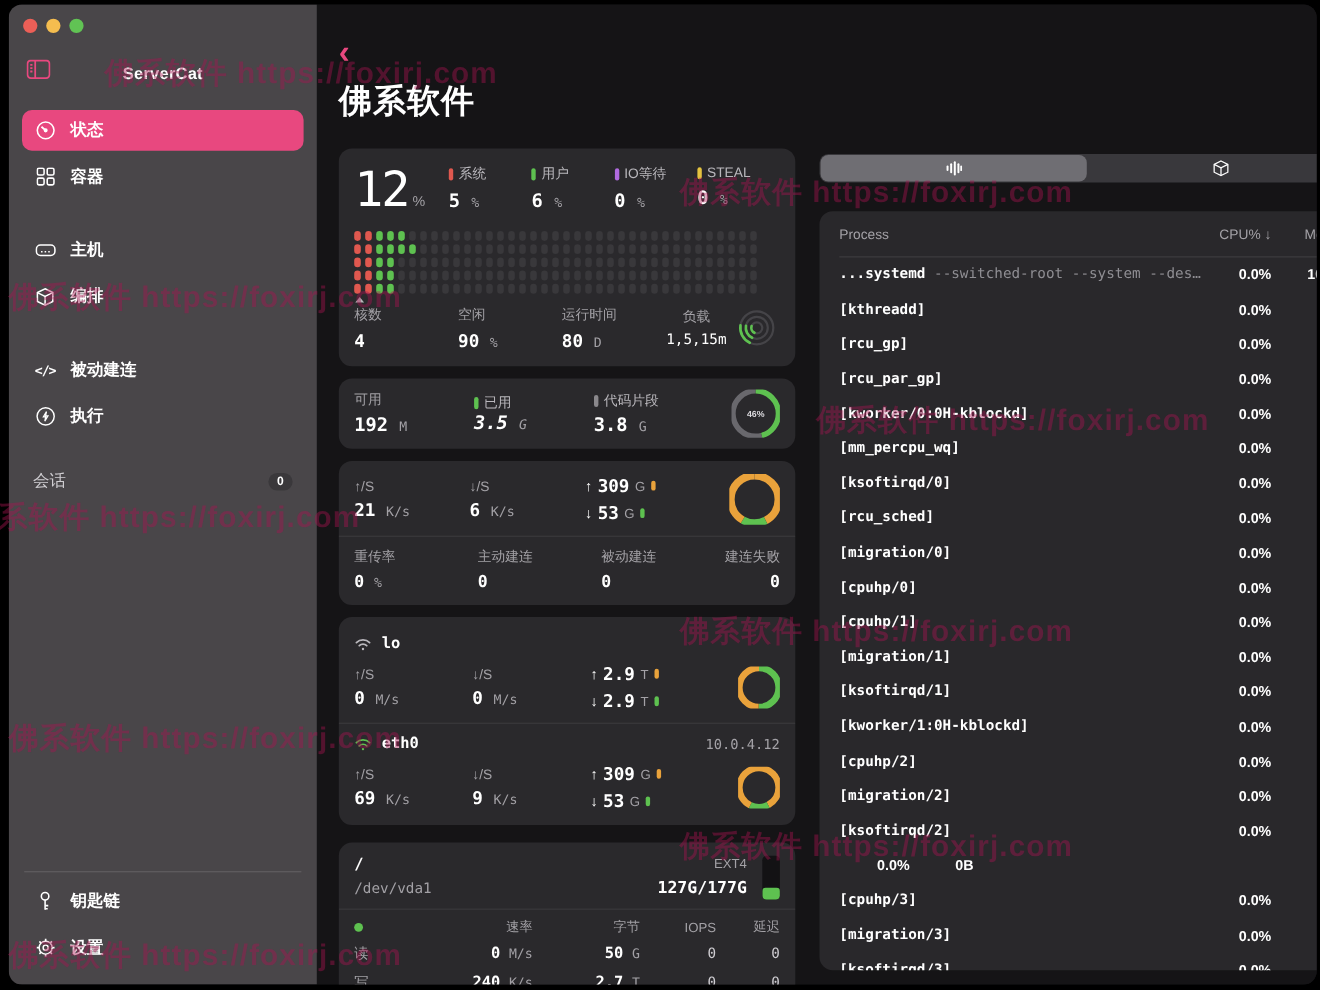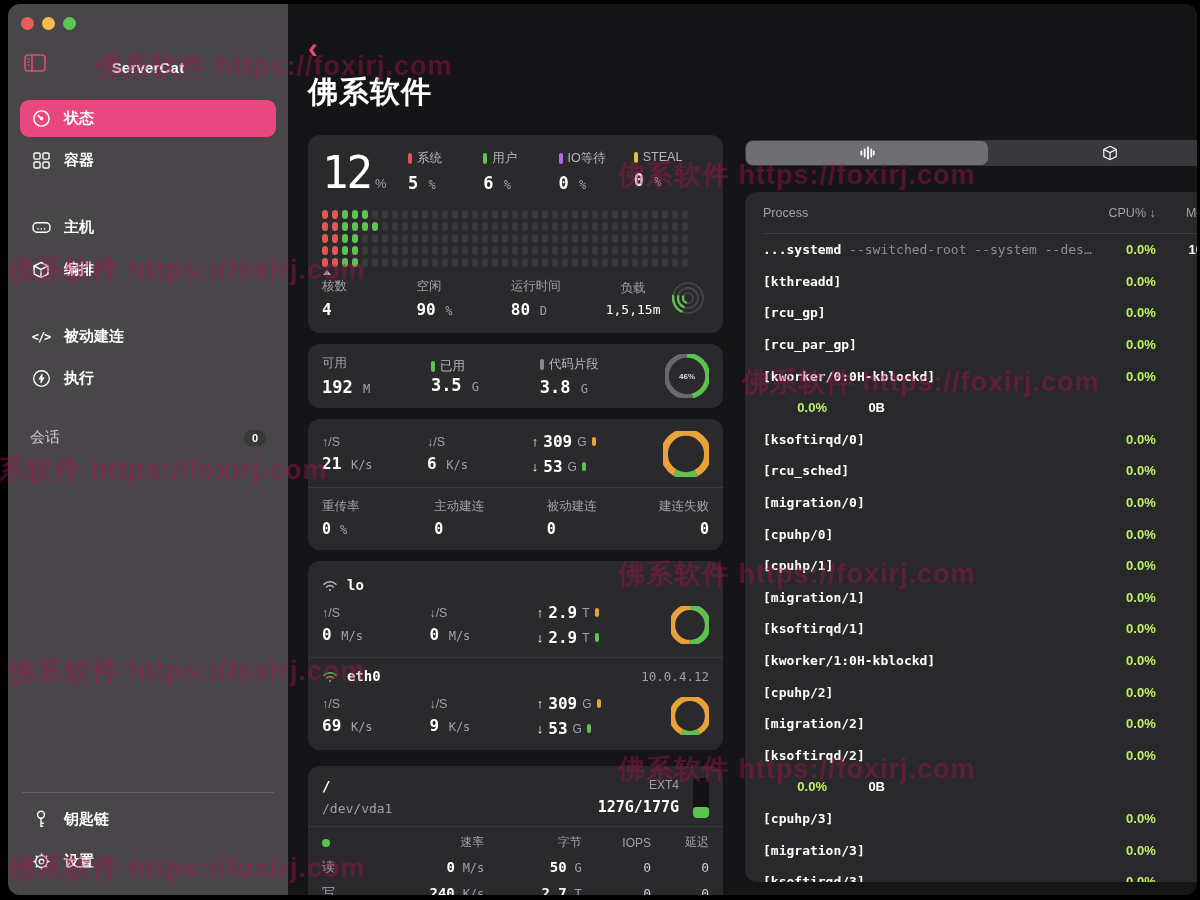--- a/index.html
+++ b/index.html
@@ -108,21 +108,21 @@
   .segment.selected { background:#6f6e73; }
   .process-card { background:#29282b; border-radius:12px; padding:0 18px; height:690px; overflow:hidden; }
   .proc-header { display:flex; align-items:center; height:42px; border-bottom:1px solid rgba(255,255,255,.09); }
   .proc-header .h-name { color:#a3a1a6; font-size:12.5px; flex:1; }
   .proc-header .h-cpu { color:#a3a1a6; font-size:12.5px; width:64px; text-align:right; }
   .proc-header .h-mem { color:#a3a1a6; font-size:12.5px; width:58px; text-align:right; }
   .proc-row { display:flex; align-items:center; height:31.6px; }
   .p-name { flex:1; color:#ececee; font-size:13px; font-family:"DejaVu Sans Mono",monospace; white-space:nowrap; overflow:hidden; }
   .p-name b { font-weight:700; color:#fff; }
   .p-name .args { color:#8f8e93; }
-  .p-cpu { width:64px; text-align:right; color:#bef264; font-size:13px; font-weight:700; }
+  .p-cpu { width:64px; text-align:right; color:#ffffff; font-size:13px; font-weight:700; }
   .p-mem { width:58px; text-align:right; color:#fff; font-size:13px; font-weight:700; }
 
   
   .wm { position:absolute; z-index:50; color:rgba(170,18,80,.42); font-size:27px; font-weight:700;
     white-space:nowrap; pointer-events:none; letter-spacing:1px; }
   svg { display:block; }
 </style>
 </head>
 <body>
 
@@ -521,21 +521,21 @@
         <div class="mem-row">
           <div class="stat-cell">
             <div class="stat-label">可用</div>
             <div class="stat-val" style="font-size:17px;"><span>192</span> <span class="u">M</span></div>
           </div>
           <div class="stat-cell">
             <div class="legend-label" style="margin-top:0;">
                 <span class="pill" style="background-color: rgb(94, 193, 80);"></span>
                 <span>已用</span>
               </div>
-            <div class="stat-val" style="font-size:17px; margin-top:0;"><span>3.5</span> <span class="u">G</span></div>
+            <div class="stat-val" style="font-size:17px; margin-top:0;font-style:italic;"><span>3.5</span> <span class="u">G</span></div>
           </div>
           <div class="stat-cell" style="flex:1.15;">
             <div class="legend-label" style="margin-top:0;">
                 <span class="pill" style="background-color: rgb(138, 136, 140);"></span>
                 <span>代码片段</span>
               </div>
             <div class="stat-val" style="font-size:17px; margin-top:4px;"><span>3.8</span> <span class="u">G</span></div>
           </div>
           <div class="ring-wrap" style="transform:scaleX(-1);">
             <svg width="44" height="44" viewBox="0 0 33.83 33.83">
@@ -783,20 +783,21 @@
               <span class="p-name"><b>[rcu_par_gp]</b></span>
               <span class="p-cpu">0.0%</span>
               <span class="p-mem">0B</span>
             </div>
             <div class="proc-row">
               <span class="p-name"><b>[kworker/0:0H-kblockd]</b></span>
               <span class="p-cpu">0.0%</span>
               <span class="p-mem">0B</span>
             </div>
             <div class="proc-row">
+              <span class="p-name"><b>[mm_percpu_wq]</b></span>
               <span class="p-cpu">0.0%</span>
               <span class="p-mem">0B</span>
             </div>
             <div class="proc-row">
               <span class="p-name"><b>[ksoftirqd/0]</b></span>
               <span class="p-cpu">0.0%</span>
               <span class="p-mem">0B</span>
             </div>
             <div class="proc-row">
               <span class="p-name"><b>[rcu_sched]</b></span>

